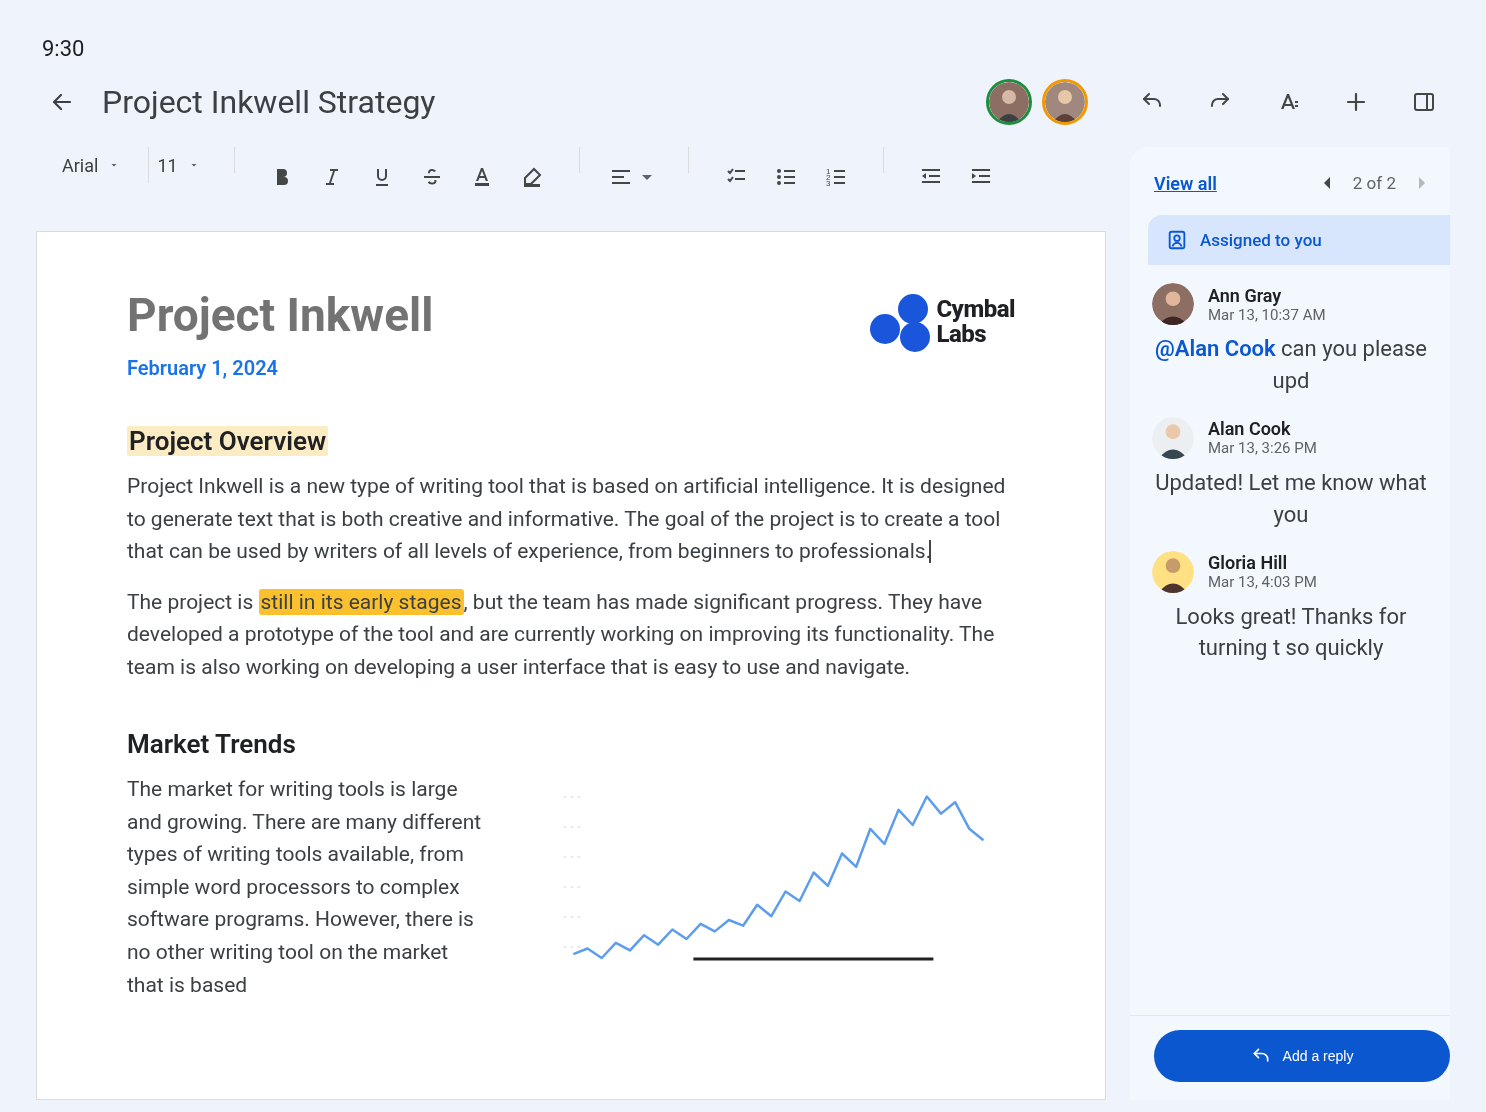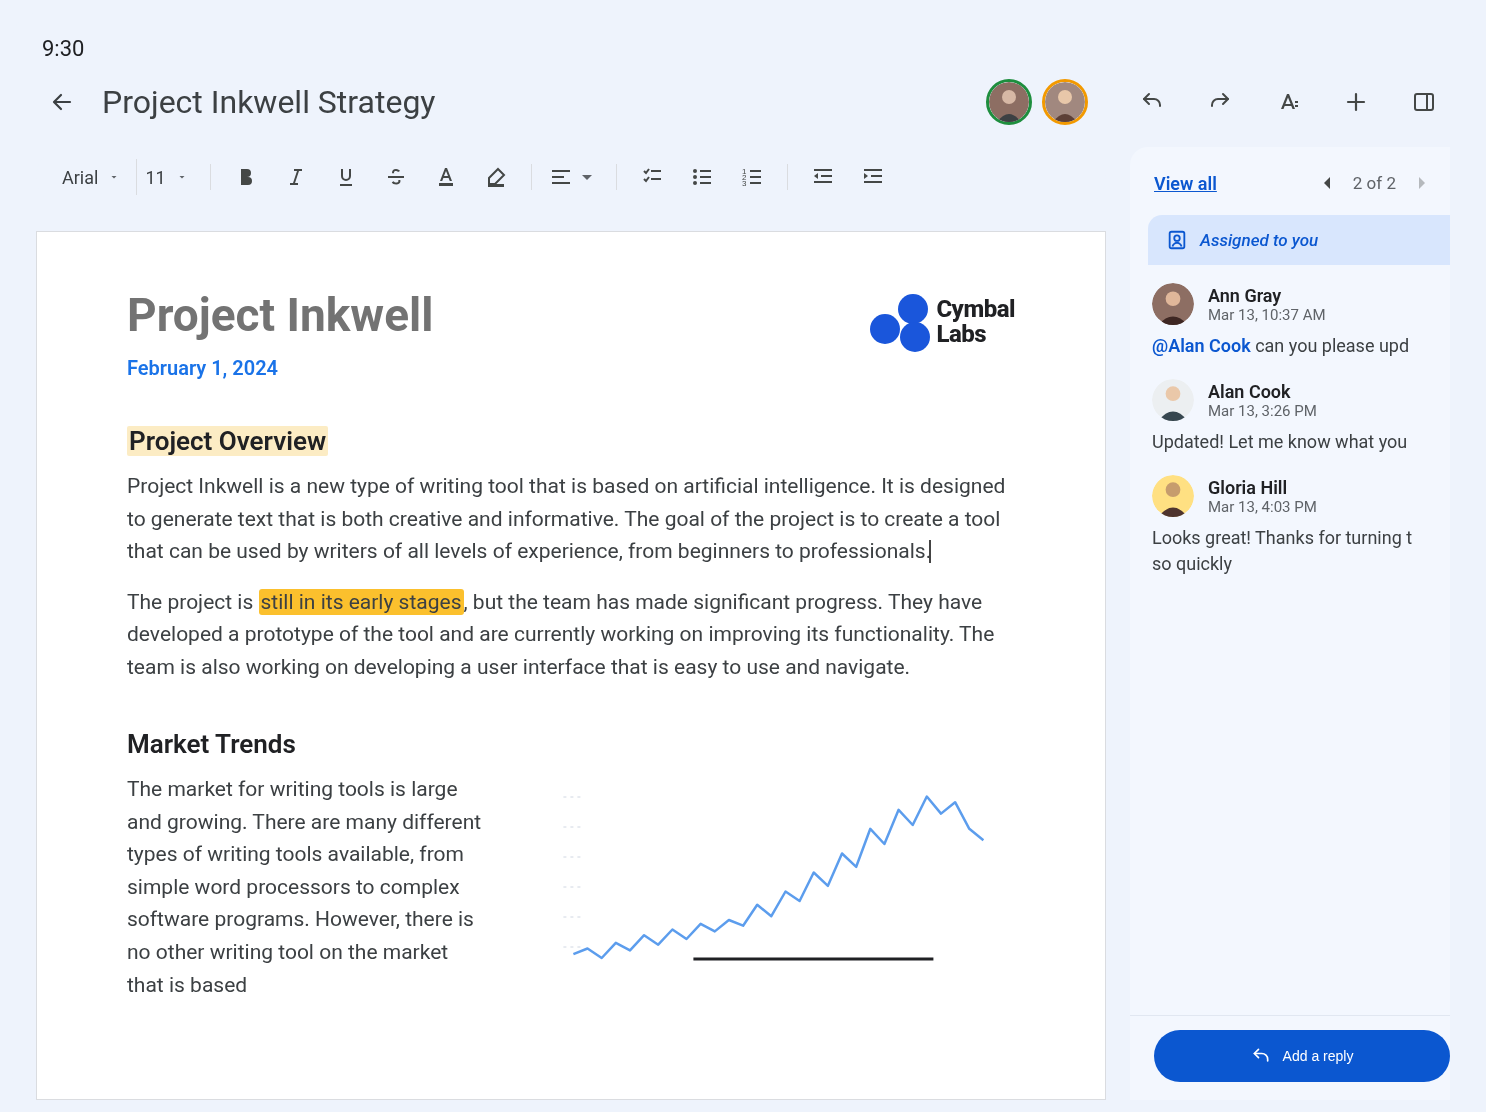--- a/index.html
+++ b/index.html
@@ -89,23 +89,22 @@
     min-height: 0;
   }
 
   
   .editor-col { flex: 1 1 auto; display:flex; flex-direction:column; min-width:0;}
   .toolbar {
     background: #eef3fc;
     border-radius: 40px;
     height: 60px;
     display:flex;
-    align-items:center;
     padding: 0 22px;
-    gap: 4px;
+    gap: 16px;
     margin-bottom: 24px;
   }
   .font-sel {
     display:flex; align-items:center; gap:8px;
     padding: 0 12px 0 4px;
     height:36px;
     color:#3c4043;
     font-size: 18px;
     cursor:pointer;
   }
@@ -223,30 +222,29 @@
 
   .assigned-banner {
     background: var(--assigned-bg);
     border-radius: 14px 0 0 0;
     padding: 14px 18px;
     display:flex; align-items:center; gap:12px;
     color: var(--blue-dark);
     font-size: 17px;
     font-weight:500;
     margin: 0 0 18px 18px;
-    font-style: italic;
   }
 
   .comment {
     padding: 0 20px 20px 22px;
   }
   .comment-head { display:flex; align-items:center; gap: 14px; margin-bottom: 8px;}
   .comment .name { font-weight: 600; font-size: 18px; }
   .comment .time { color: var(--text-muted); font-size: 15px; }
-  .comment .body { font-size: 18px; color: #3c4043; line-height: 1.45; }
+  .comment .body { font-size: 22px; color: #3c4043; line-height: 1.45; text-align: center; }
   .mention { color: var(--blue-dark); font-weight: 600; }
 
   .reply-bar {
     padding: 14px 0 18px 24px;
     margin-top: auto;
     border-top: 1px solid #e1e7f1;
   }
   .reply-btn {
     background: var(--blue-dark);
     color: #fff;

